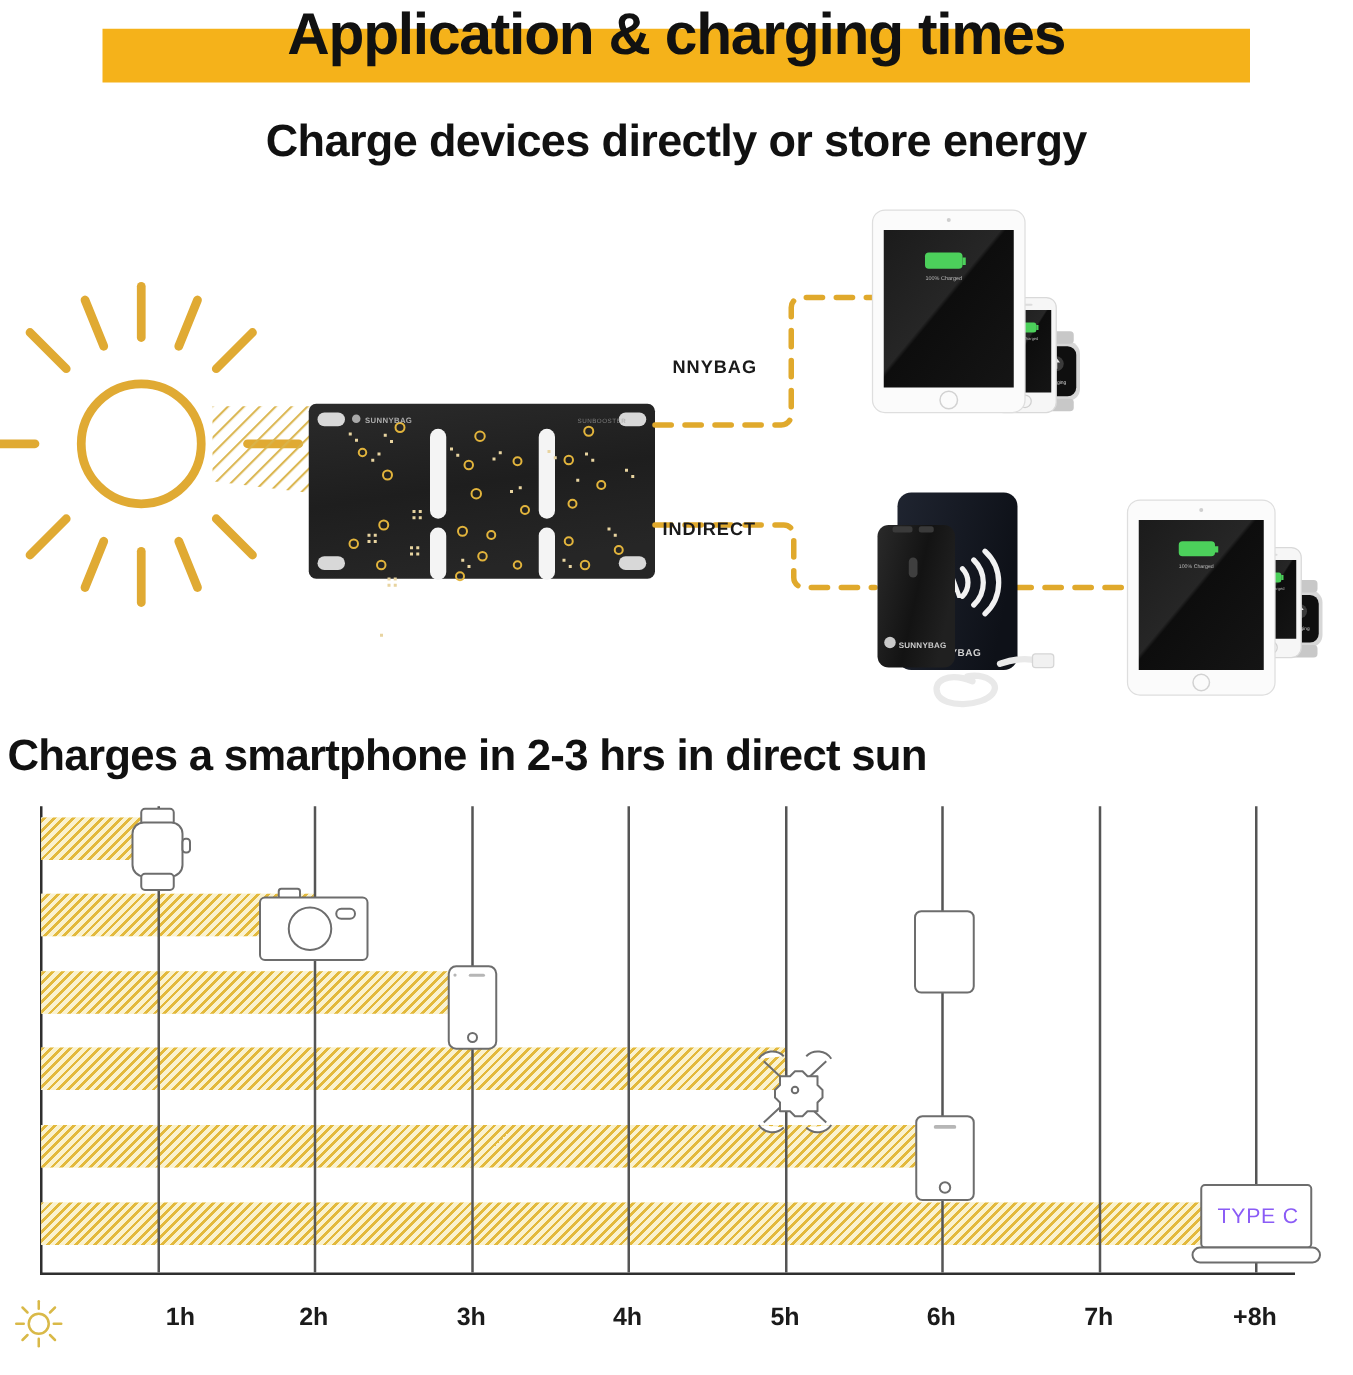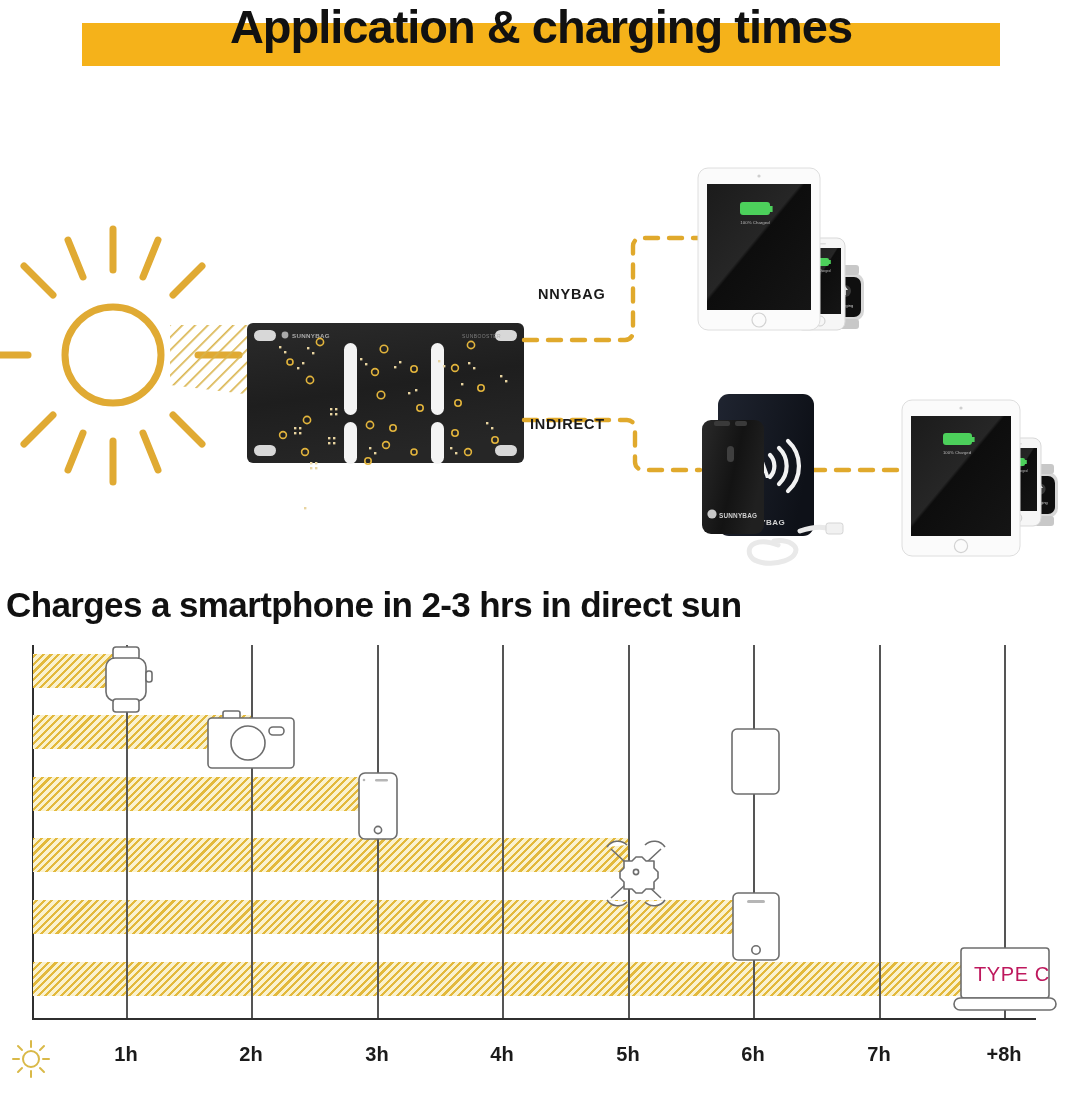--- a/index.html
+++ b/index.html
@@ -71,30 +71,31 @@
   .axis-x {
     position:absolute; left:32px; top:373px; height:2px; width:1004px; background:#2f2f2f;
   }
   .axis-label {
     position:absolute; top:398px;
     font-size:20px; font-weight:bold; color:#1b1b1b;
     text-align:center; white-space:nowrap;
   }
   .laptop-label {
     position:absolute;
-    font-size:20px; letter-spacing:0.6px; color:#be185d;
+    font-size:17px; letter-spacing:0.6px; color:#8b5cf6;
     white-space:nowrap;
   }
 </style>
 </head>
 <body>
 
 <div id="header">
   <div id="title-highlight"></div>
   <div id="title-text">Application &amp; charging times</div>
+  <div id="subtitle-text">Charge devices directly or store energy</div>
 </div>
 
 <div id="diagram">
 
   <svg width="1082" height="430" style="position:absolute;left:0;top:0;">
     <defs>
       <pattern id="beamHatch" width="9" height="9" patternTransform="rotate(45)" patternUnits="userSpaceOnUse">
         <line x1="0" y1="0" x2="0" y2="9" stroke="#D9B34A" stroke-width="3.4"></line>
       </pattern>
       <linearGradient id="screenGrad" x1="0" y1="0" x2="1" y2="1">
@@ -419,21 +420,21 @@
         <line x1="28" y1="34" x2="28" y2="40"></line>
         <line x1="10" y1="22" x2="16" y2="22"></line>
         <line x1="40" y1="22" x2="46" y2="22"></line>
         <line x1="15" y1="9" x2="19" y2="13"></line>
         <line x1="37" y1="31" x2="41" y2="35"></line>
         <line x1="15" y1="35" x2="19" y2="31"></line>
         <line x1="37" y1="13" x2="41" y2="9"></line>
       </g>
     </svg>
 
-    <div class="axis-label" style="left:96px; width:60px;">1h</div>
+    <div class="axis-label" style="left:96px; width:60px;text-align:right;">1h</div>
     <div class="axis-label" style="left:221px; width:60px;text-align:center;">2h</div>
     <div class="axis-label" style="left:347px; width:60px;">3h</div>
     <div class="axis-label" style="left:472px; width:60px;">4h</div>
     <div class="axis-label" style="left:598px; width:60px;">5h</div>
     <div class="axis-label" style="left:723px; width:60px;">6h</div>
     <div class="axis-label" style="left:849px; width:60px;">7h</div>
     <div class="axis-label" style="left:974px; width:60px;">+8h</div>
   </div>
 </div>
 

